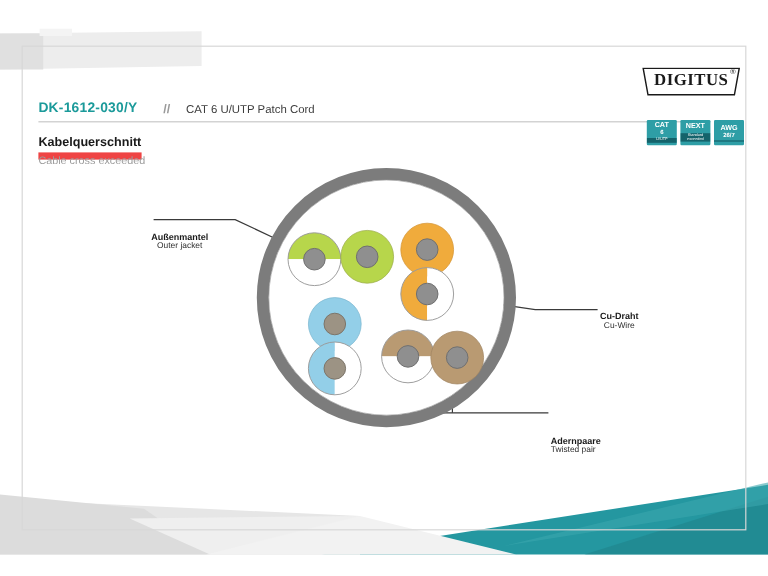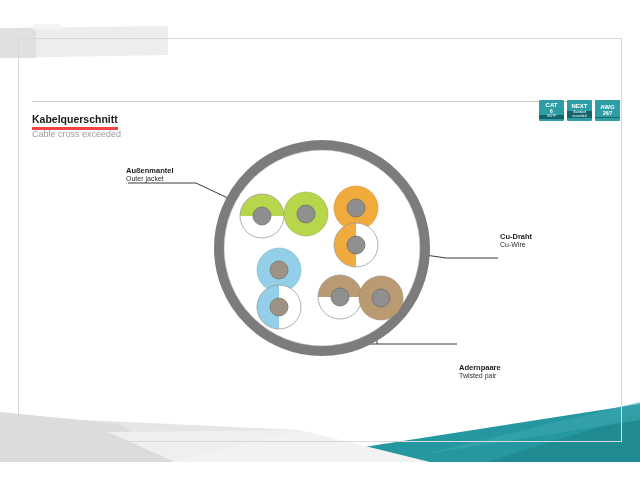--- a/index.html
+++ b/index.html
@@ -76,21 +76,21 @@
   }
   
   #section-title {
     position: absolute;
     left: 32px;
     top: 113px;
     font-size: 10.5px;
     font-weight: bold;
     color: #1a1a1a;
     padding-bottom: 2px;
-    border-bottom: 3px solid #ef4444;
+    border-bottom: 6px solid #ef4444;
     display: inline-block;
     white-space: nowrap;
   }
   #section-subtitle {
     position: absolute;
     left: 32px;
     top: 129px;
     font-size: 9px;
     color: #9c9c9c;
     white-space: nowrap;
@@ -173,21 +173,21 @@
     font-size: 7.5px;
     font-weight: bold;
     color: #1a1a1a;
     line-height: 1.25;
   }
   .anno .en {
     font-size: 7px;
     color: #2e2e2e;
     line-height: 1.25;
   }
-  .anno.center { text-align: left; }
+  .anno.center { text-align: center; margin-top: 27px; }
   .anno.left  { text-align: left; }
 
   #anno-jacket { left: 126px; top: 166px; }
   #anno-cuwire { left: 500px; top: 232px; }
   #anno-pairs  { left: 459px; top: 331px; margin-top: 32px; }
 </style>
 </head>
 <body>
 
 <div id="slide">
@@ -203,25 +203,37 @@
     <polygon points="640,402 640,420 420,455 640,402" fill="#3aa7ae" opacity="0.6"></polygon>
 
     <polygon points="0,416 300,430 300,462 0,462" fill="#e6e6e6"></polygon>
     <polygon points="0,412 120,424 175,462 0,462" fill="#dcdcdc"></polygon>
     <polygon points="108,432 300,430 300,462 175,462" fill="#efefef"></polygon>
     <polygon points="172,462 300,430 430,462" fill="#f2f2f2"></polygon>
   </svg>
 
   <div id="content-frame"></div>
 
+  <div id="header-row">
+    <span id="product-code">DK-1612-030/Y</span>
+    <span id="header-sep">//</span>
+    <span id="header-desc">CAT 6 U/UTP Patch Cord</span>
+  </div>
   <div id="header-rule"></div>
 
   <div id="section-title">Kabelquerschnitt</div>
   <div id="section-subtitle">Cable cross exceeded</div>
 
+  <div id="logo-box">
+    <svg width="86" height="24" viewBox="0 0 86 24" style="position:absolute;left:0;top:0;">
+      <polygon points="3,1 83,1 79,23 7,23" fill="none" stroke="#1a1a1a" stroke-width="1.2"></polygon>
+    </svg>
+    <div id="logo-text">DIGITUS</div>
+    <span id="logo-reg">®</span>
+  </div>
 
   <div id="badges">
     <div class="badge">
       <span class="badge-l1">CAT</span>
       <span class="badge-l2">6</span>
       <span class="badge-l3">U/UTP</span>
     </div>
     <div class="badge">
       <span class="badge-l1">NEXT</span>
       <span class="badge-l2"></span>

